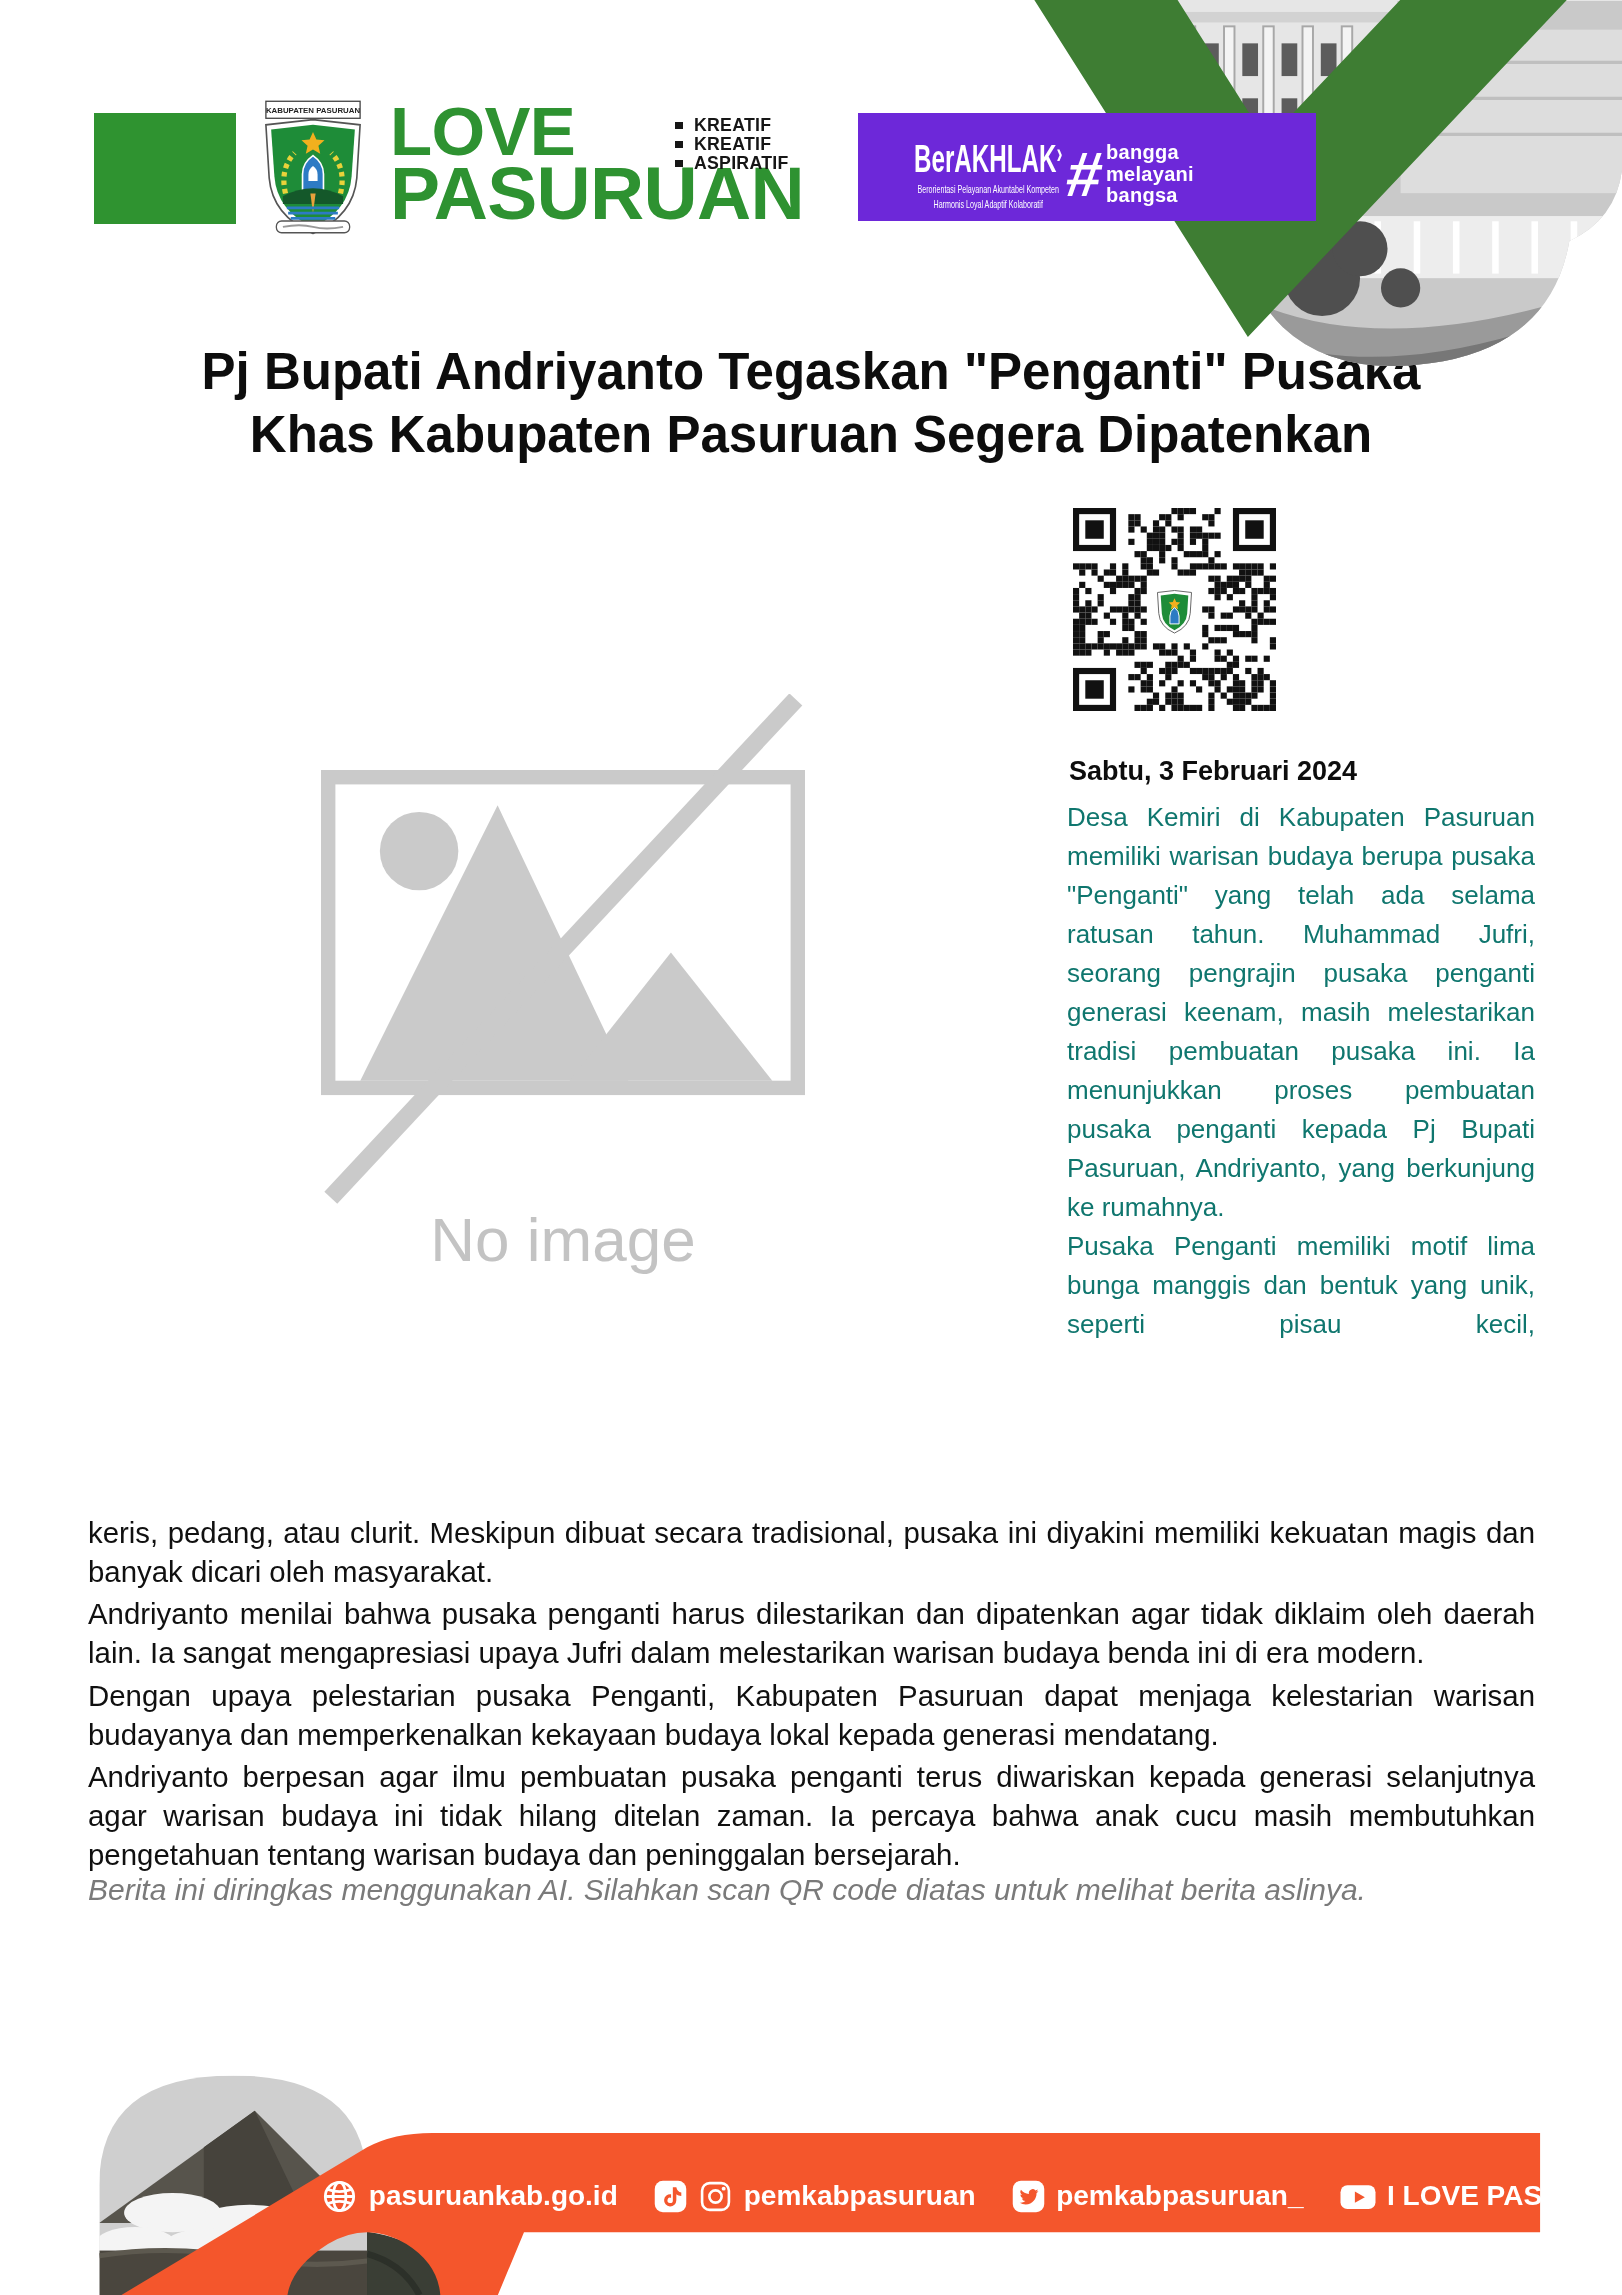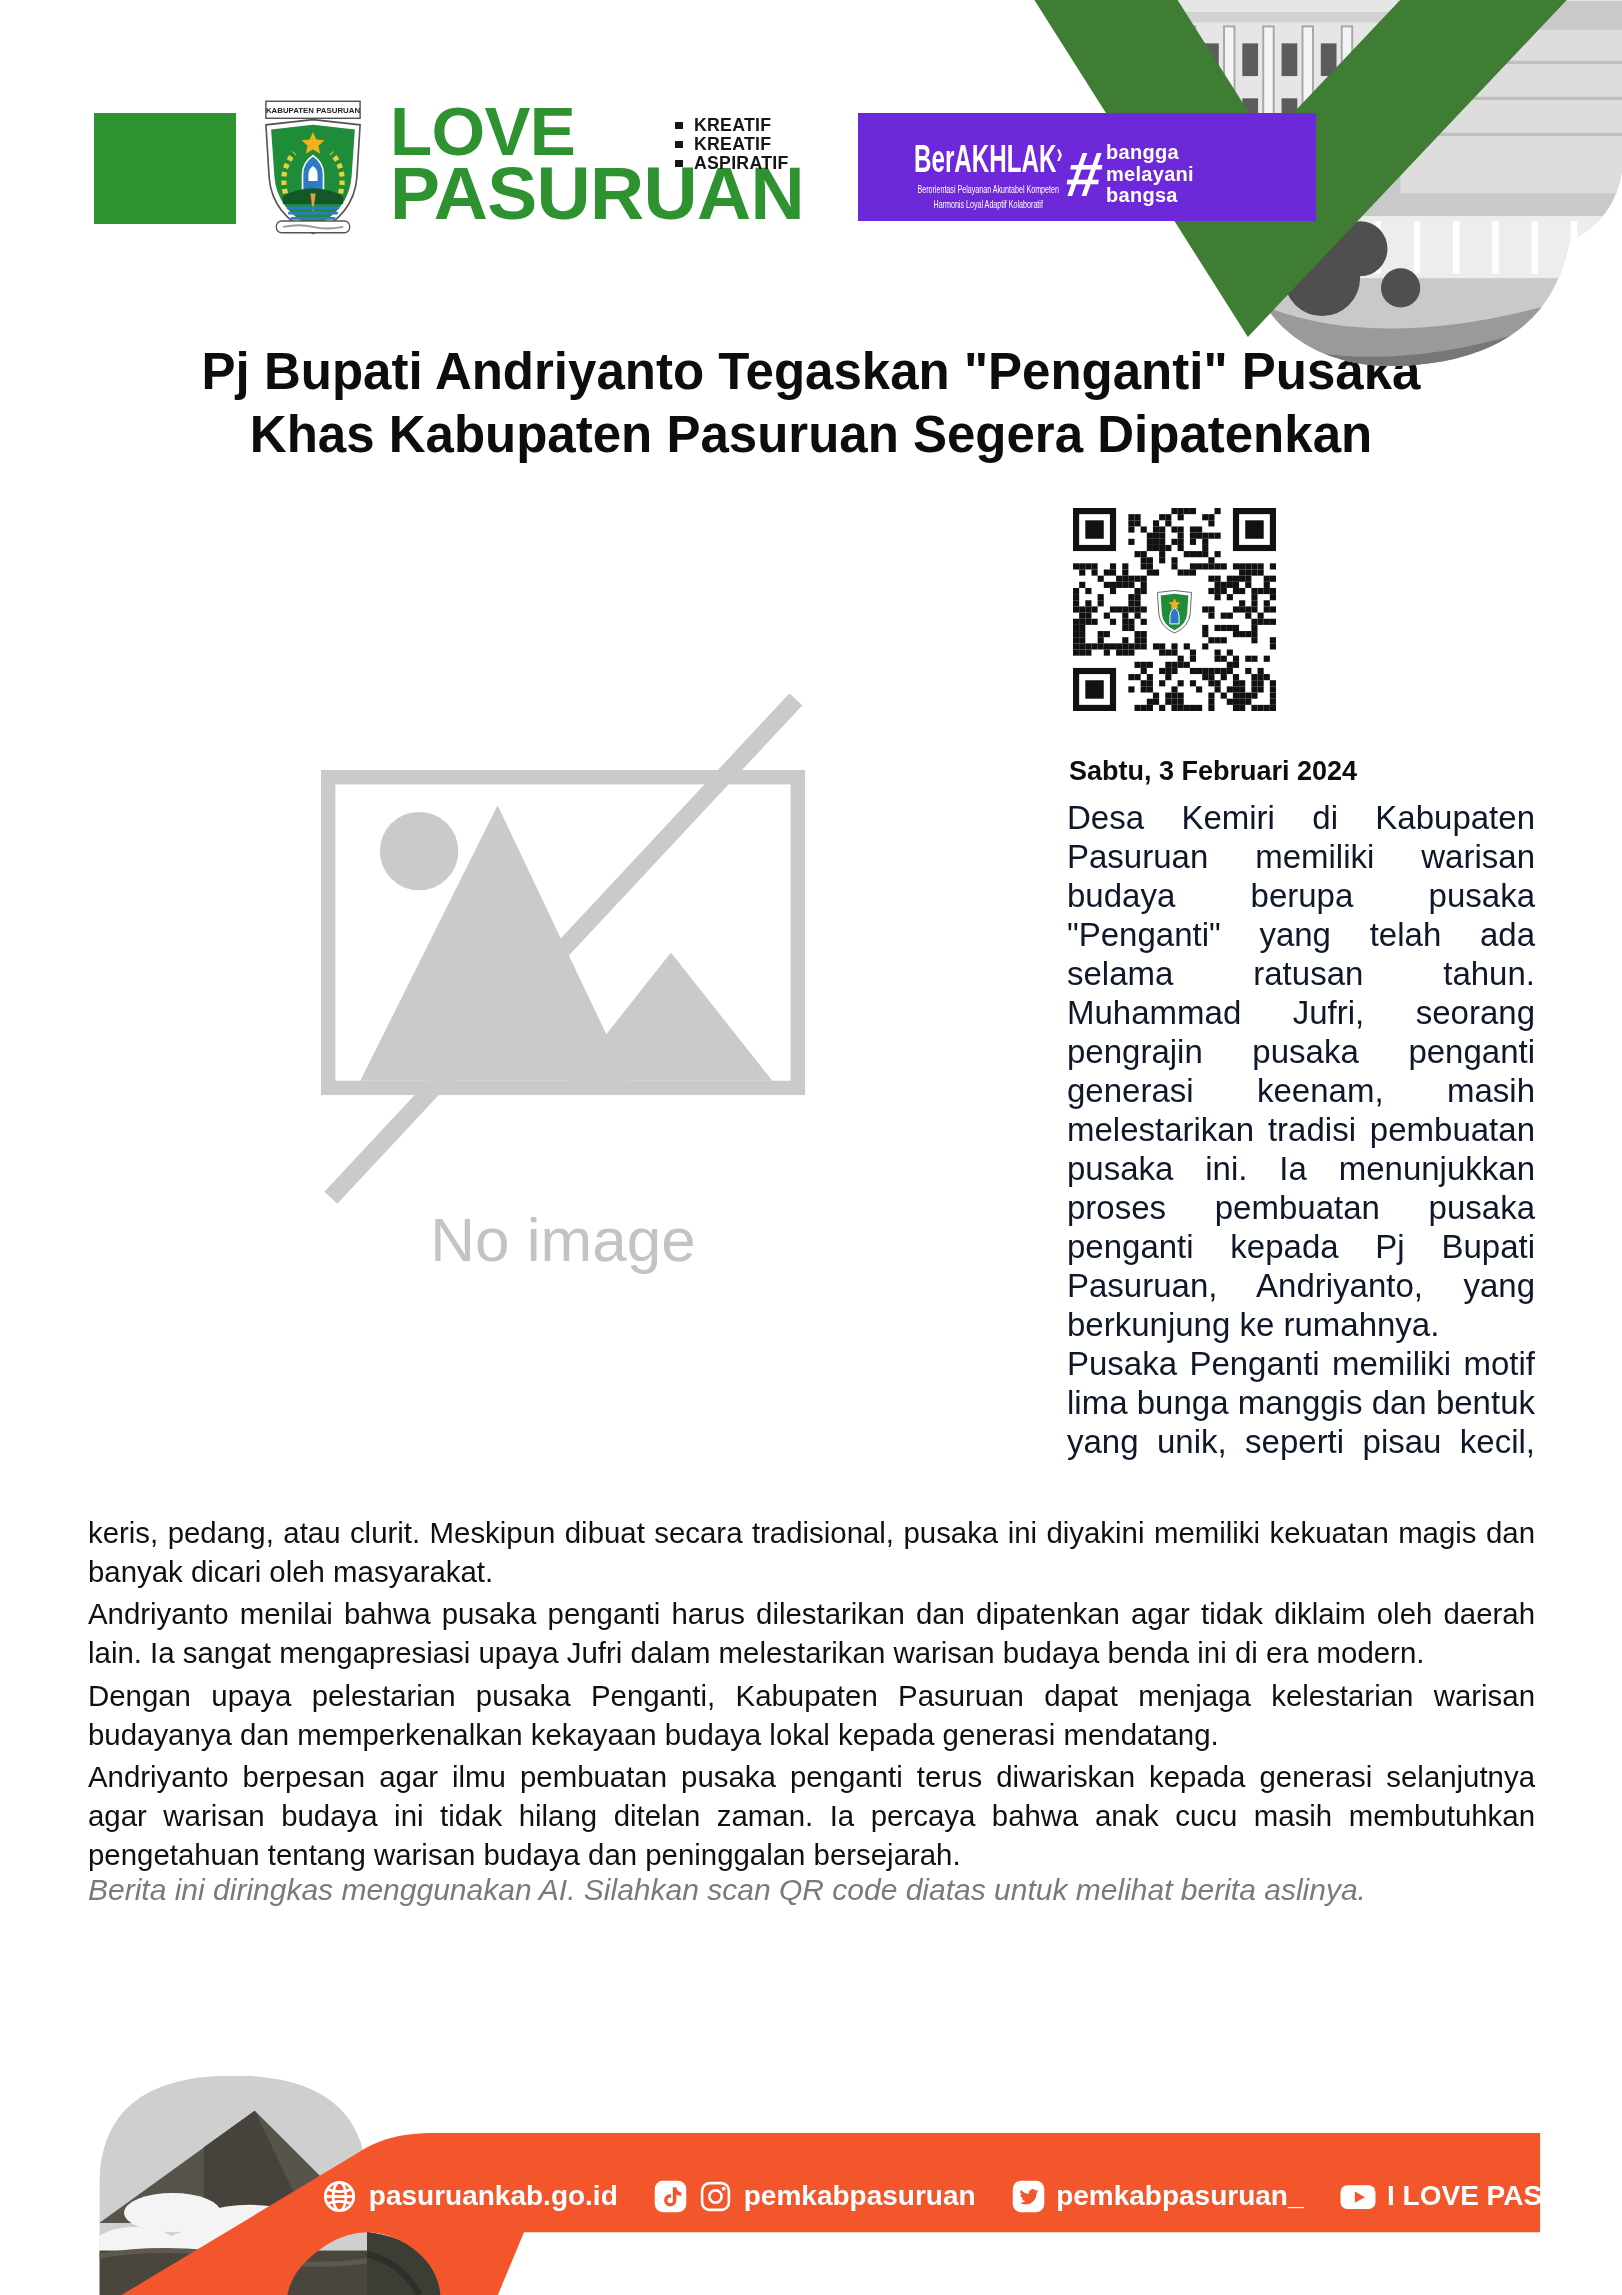--- a/index.html
+++ b/index.html
@@ -22,22 +22,22 @@
   .akhlak-sub{font-size:11.5px;line-height:13.7px;text-align:center;white-space:nowrap;margin-top:1.3px;}
   .hashtag{position:absolute;left:209px;top:29px;color:#fff;display:flex;align-items:center;}
   .hash-sign{font-size:63px;font-weight:bold;line-height:52px;transform:skewX(-8deg);}
   .hash-words{margin-left:3.9px;font-size:20px;font-weight:bold;line-height:21.6px;letter-spacing:0.3px;}
   .corner-art{position:absolute;left:982px;top:0;z-index:2;}
   
   .headline{position:absolute;left:88px;width:1446px;top:340px;text-align:center;
             font-size:51px;font-weight:bold;line-height:63px;color:#0d0d0d;}
   .qr{position:absolute;left:1073px;top:508px;}
   .date{position:absolute;left:1069px;top:756px;font-size:27px;font-weight:bold;color:#0d0d0d;}
-  .colText{position:absolute;left:1067px;top:798px;width:468px;font-size:33px;line-height:39px;
-           text-align:justify;color:#0f172a;}
+  .colText{position:absolute;left:1067px;top:798px;width:468px;font-size:26px;line-height:39px;
+           text-align:justify;color:#0f766e;}
   .colText p{margin:0;}
   .colText p.cont{text-align-last:justify;}
   .noimg-wrap{position:absolute;left:321px;top:694px;width:484px;}
   .noimg-label{position:absolute;left:321px;top:1204px;width:484px;text-align:center;
                font-size:62px;color:#c3c3c3;}
   .fullText{position:absolute;left:88px;top:1513px;width:1447px;font-size:29.4px;line-height:39px;
             text-align:justify;color:#101010;}
   .fullText p{margin:0 0 3.3px 0;}
   .ai-note{margin-top:9.2px;font-size:30px;line-height:26px;font-style:italic;color:#7a7a7a;text-align:left;}
   

